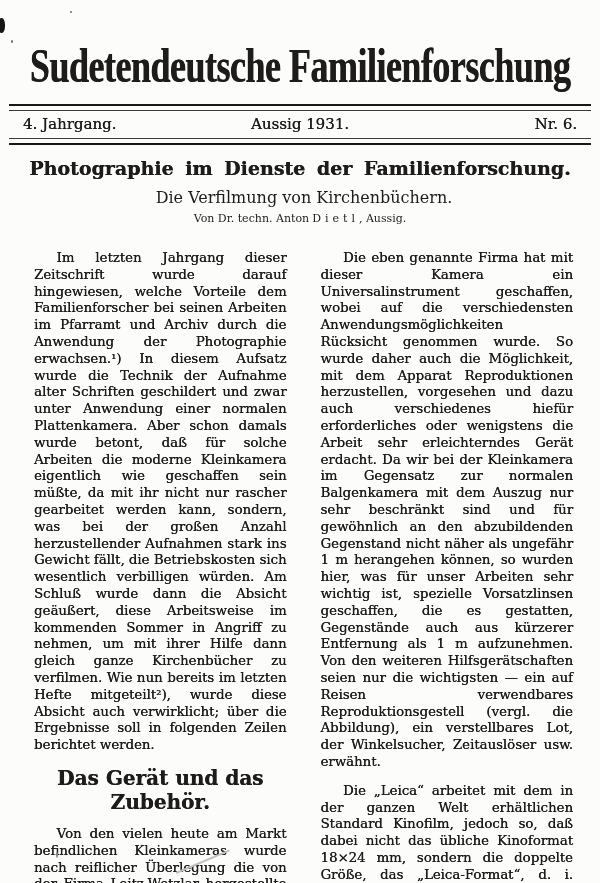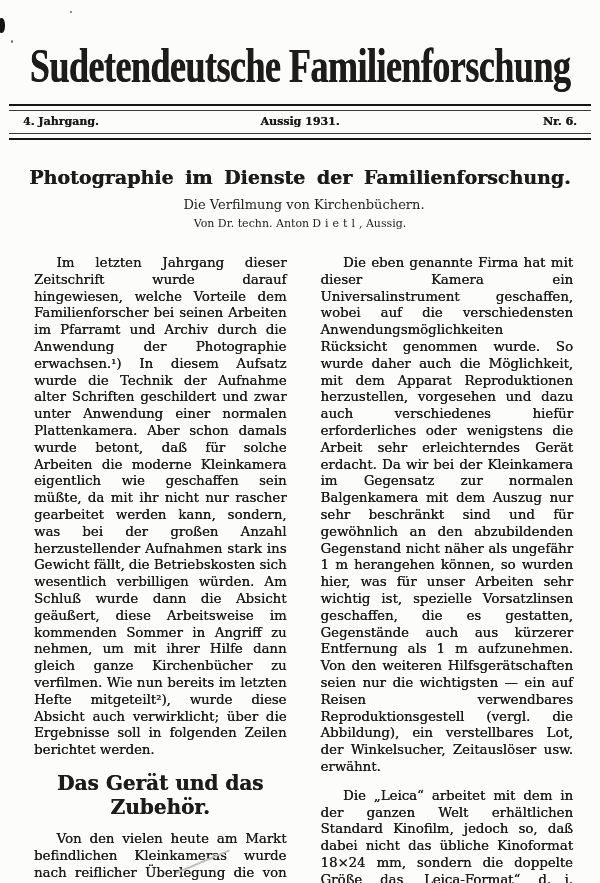--- a/index.html
+++ b/index.html
@@ -26,37 +26,37 @@
     transform-origin:center 70%;
     text-shadow:.4px 0 0 currentColor;
   }
   .issue-band{margin:18px 9px 0 9px;}
   .rule-top{height:4px;border-top:2px solid #181716;border-bottom:1px solid #3c3a38;}
   .rule-bottom{height:4px;border-top:1px solid #3c3a38;border-bottom:2px solid #181716;}
   .issue-row{
     display:grid;grid-template-columns:1fr auto 1fr;
     align-items:baseline;
     padding:4px 14px 5px 14px;
-    font-size:11px;font-weight:bold;
+    font-size:15px;font-weight:normal;
     text-shadow:.2px 0 0 currentColor;
   }
   .issue-row .left{text-align:left;}
   .issue-row .center{text-align:center;}
   .issue-row .right{text-align:right;}
   
   .article-title{
-    margin:26px 0 0;
+    margin:12px 0 0;
     text-align:center;
     font-size:19px;font-weight:bold;
     word-spacing:5px;
     text-shadow:.3px 0 0 currentColor;
   }
   .article-subtitle{
     margin-top:9px;text-align:center;
-    font-size:13px;
+    font-size:16px;
     margin-left:8px;
   }
   .article-byline{
     margin-top:5px;text-align:center;
     font-size:11px;
   }
   .sperr{letter-spacing:4px;margin-left:3px;}
   
   .columns{
     display:flex;gap:10px;

